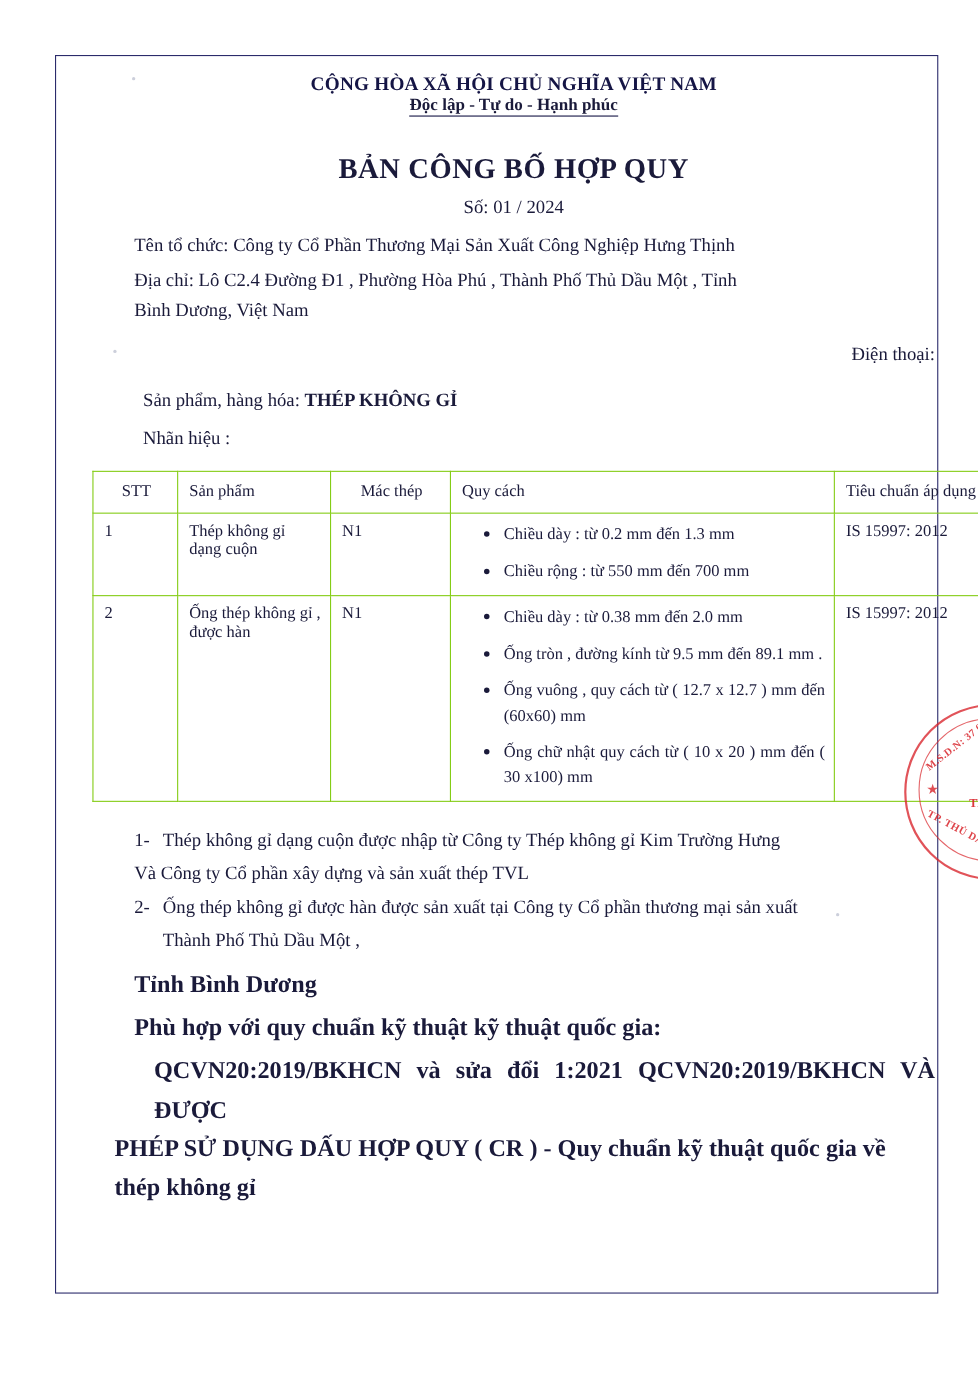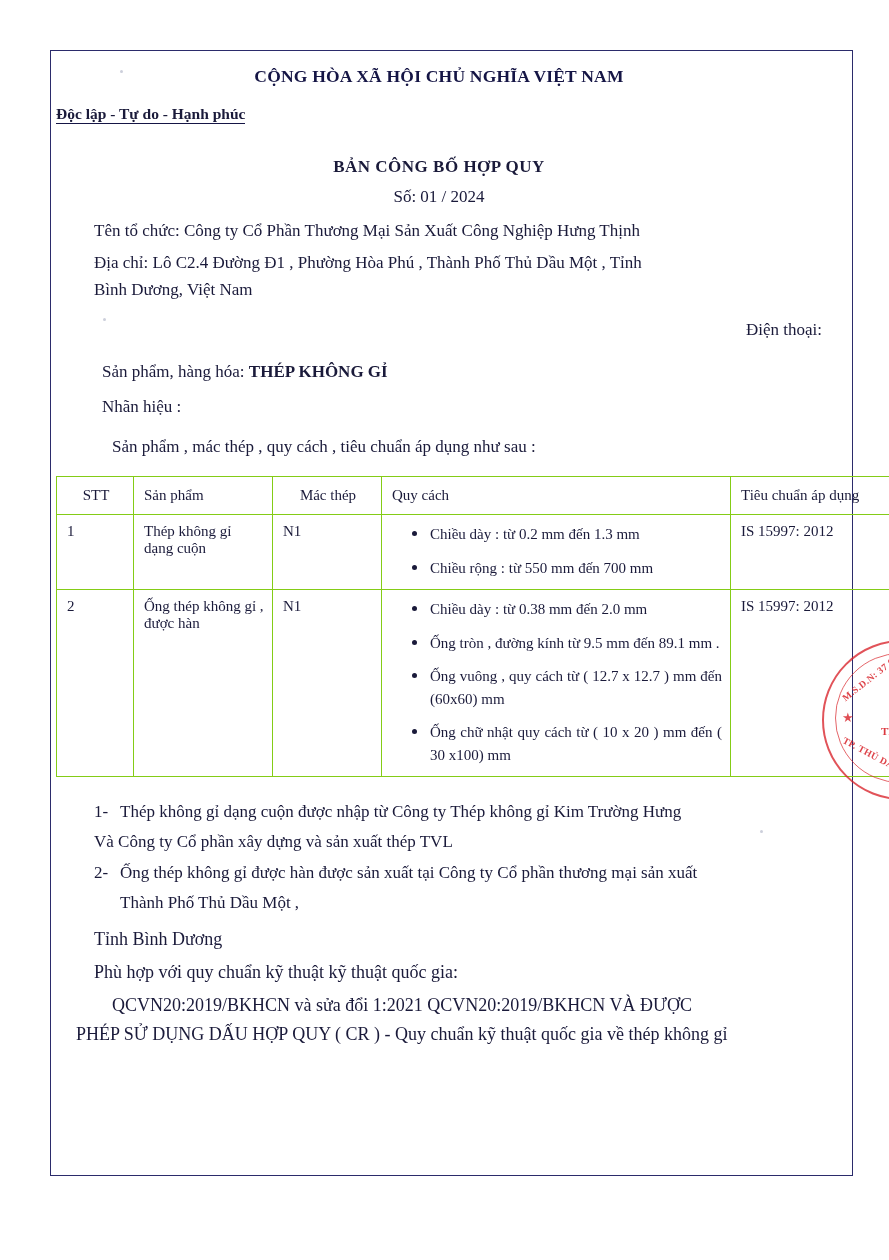--- a/index.html
+++ b/index.html
@@ -24,45 +24,45 @@
     position: absolute;
     left: 50px;
     top: 50px;
     width: 803px;
     height: 1126px;
     border: 1px solid #2b2b6b;
     box-sizing: border-box;
   }
   .content {
     position: absolute;
-    left: 56px;
+    left: 84px;
     top: 66px;
     width: 766px;
   }
   .hdr-line1 {
     text-align: center;
     font-weight: bold;
     font-size: 17.5px;
     letter-spacing: 0.2px;
     color: #151545;
   }
   .hdr-line2 {
-    text-align: left;
+    text-align: center;
     font-weight: bold;
     font-size: 15.5px;
-    margin-top: 18px;
+    margin-top: 0;
   }
   .hdr-line2 span {
     border-bottom: 1.2px solid #151545;
     padding-bottom: 1px;
   }
   .title {
     text-align: center;
     font-weight: bold;
-    font-size: 17px;
+    font-size: 26px;
     margin-top: 34px;
     letter-spacing: 0.5px;
   }
   .subtitle {
     text-align: center;
     font-size: 17px;
     margin-top: 10px;
   }
   .para {
     font-size: 17px;
@@ -141,23 +141,24 @@
   .note-body {
     flex: 1;
   }
   .note-cont {
     padding-left: 38px;
   }
   .note-cont2 {
     padding-left: 64px;
   }
   .tail {
-    font-size: 18px;
+    font-size: 22px;
     line-height: 1.6;
     margin-top: 10px;
+    font-weight: bold;
   }
   .tail .l1 { padding-left: 38px; }
   .tail .l2 { padding-left: 56px; text-align: justify; }
   .tail .l3 { padding-left: 20px; }
   
   .stamp {
     position: absolute;
     left: 822px;
     top: 640px;
     width: 160px;
@@ -253,21 +254,20 @@
       <span>Điện thoại:</span><span></span>
     </div>
 
     <div class="para indent-2" style="margin-top:16px;">
       <span>Sản phẩm, hàng hóa: </span><span class="bold">THÉP KHÔNG GỈ</span>
     </div>
     <div class="para indent-2" style="margin-top:8px;">
       <span>Nhãn hiệu :</span><span></span>
     </div>
 
-    <div class="para indent-3" style="margin-top:14px;">Sản phẩm , mác thép , quy cách , tiêu chuẩn áp dụng như sau :</div>
 
     <div class="tbl-wrap">
       <table class="spec">
         <thead>
           <tr>
             <th class="c-stt">STT</th>
             <th class="c-sp">Sản phẩm</th>
             <th class="c-mac">Mác thép</th>
             <th class="c-qc">Quy cách</th>
             <th class="c-tc">Tiêu chuẩn áp dụng</th>

